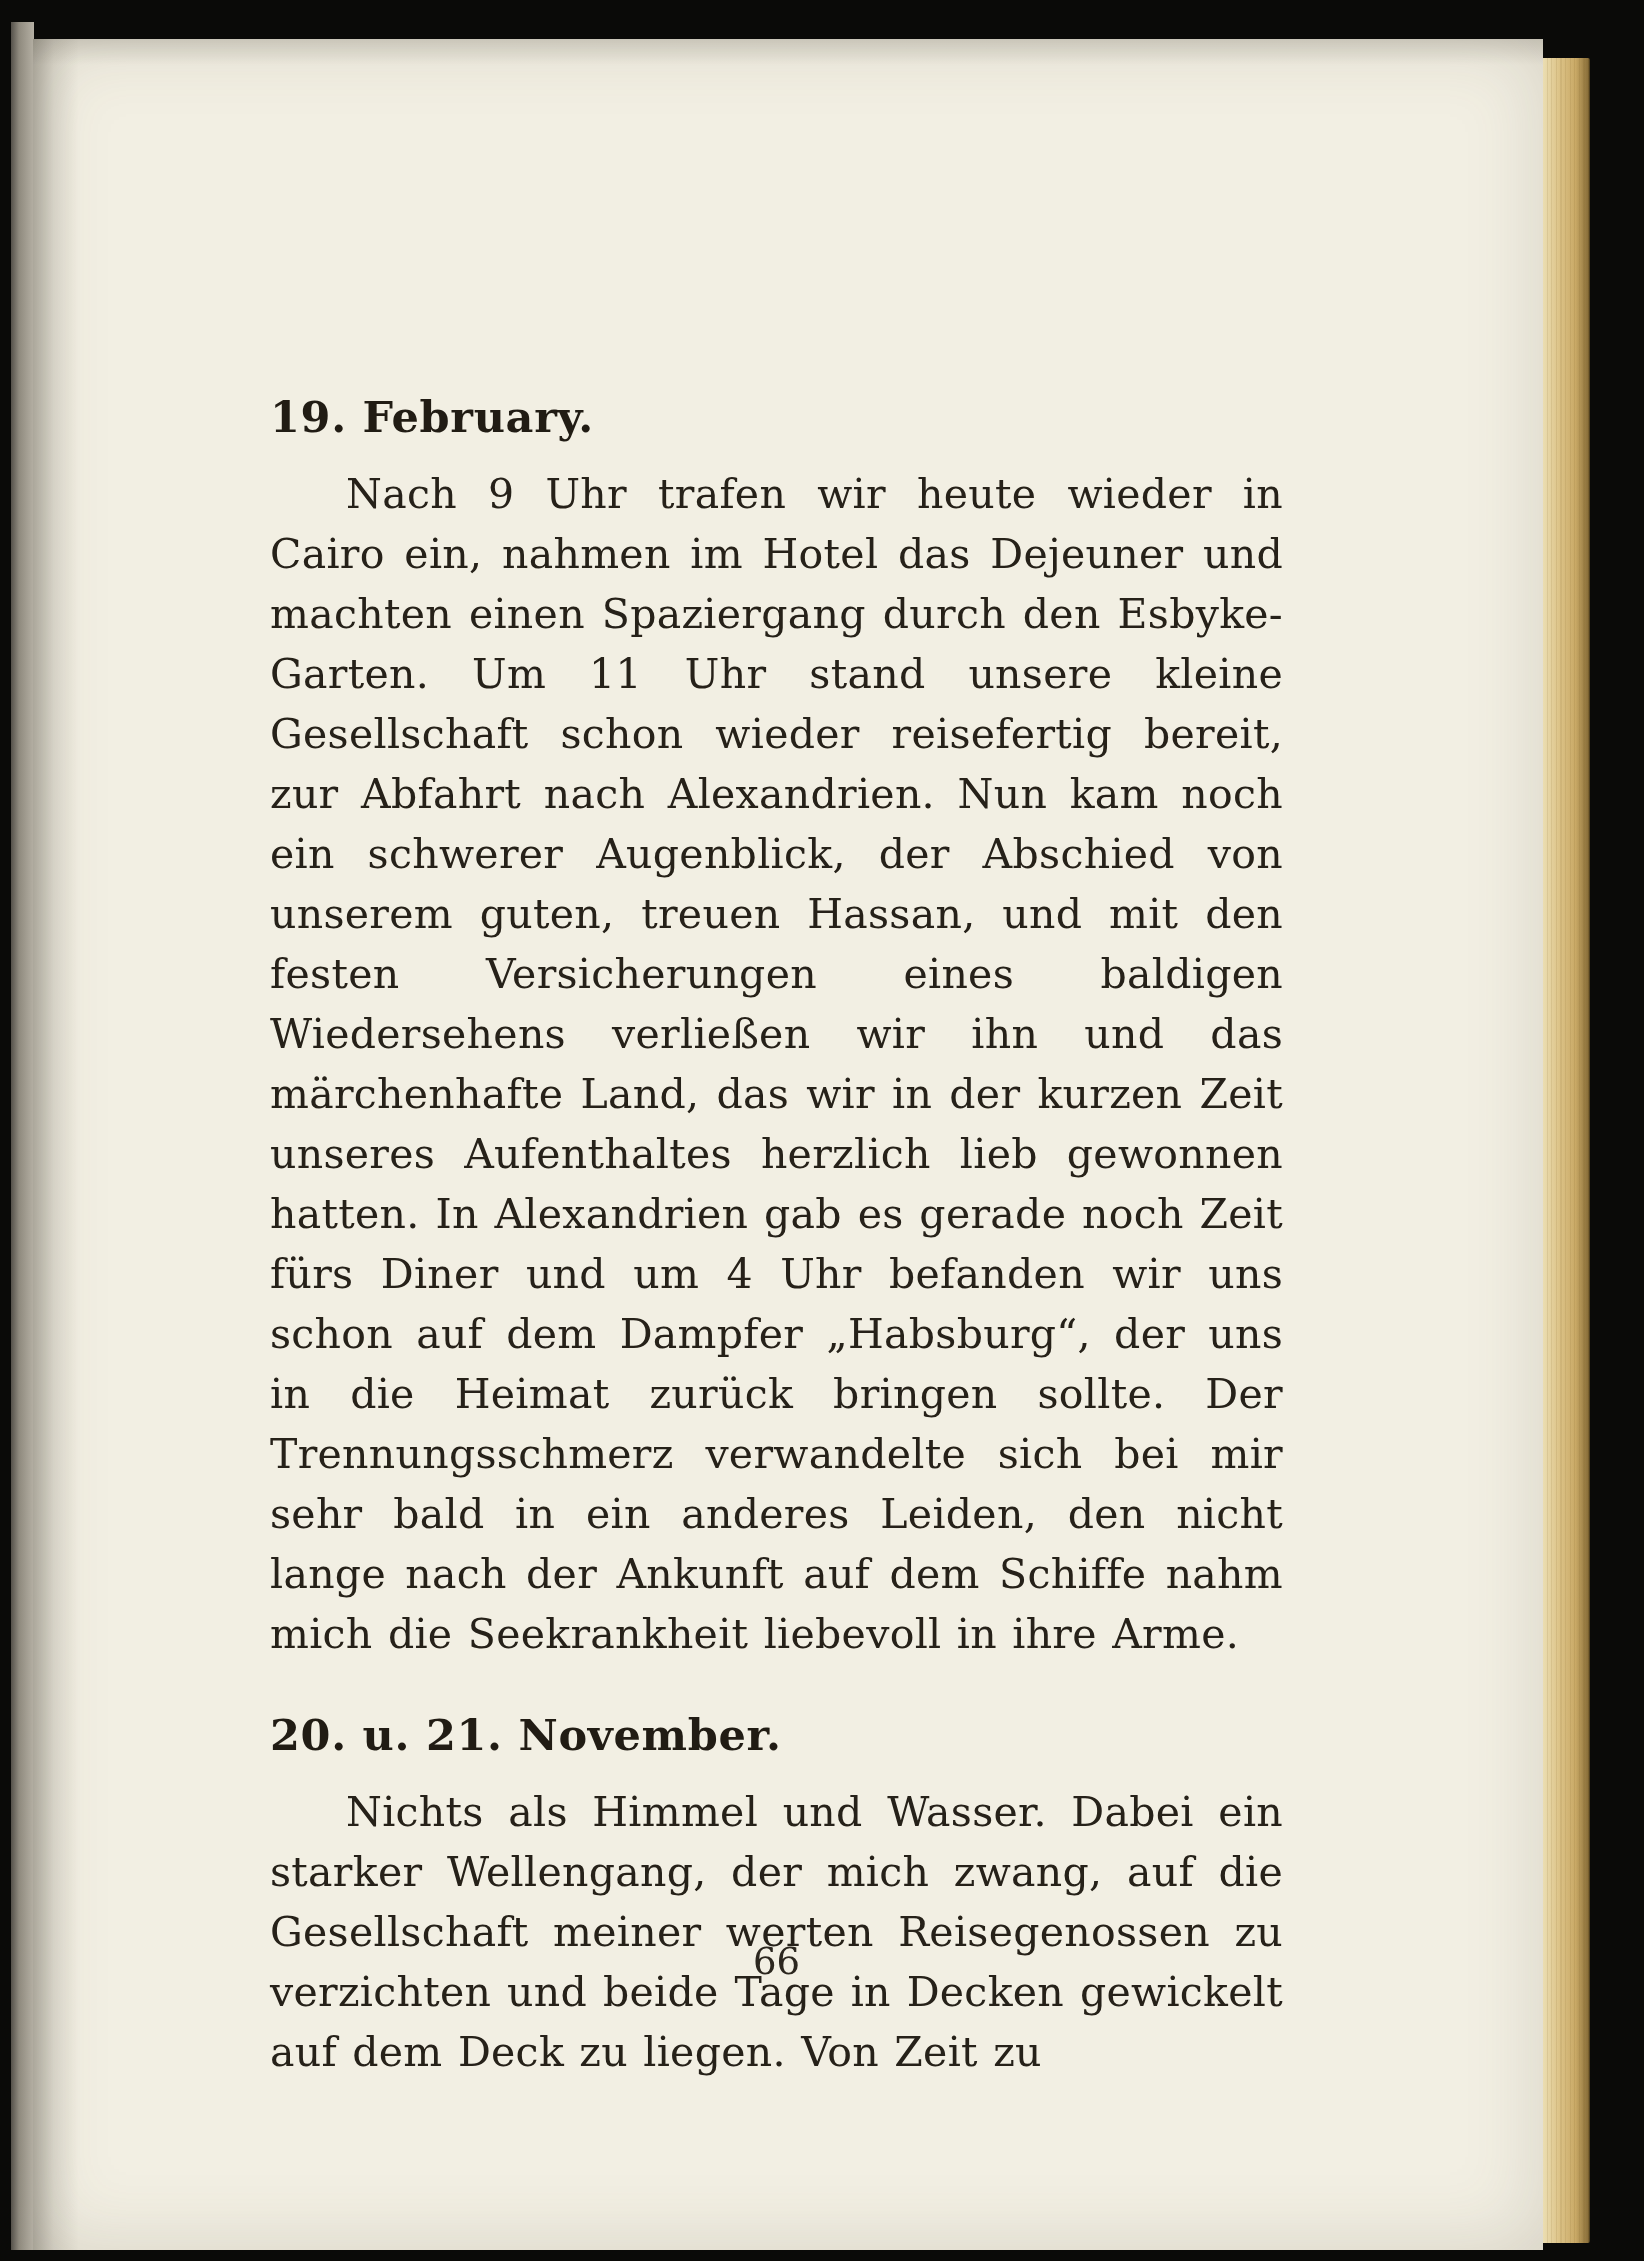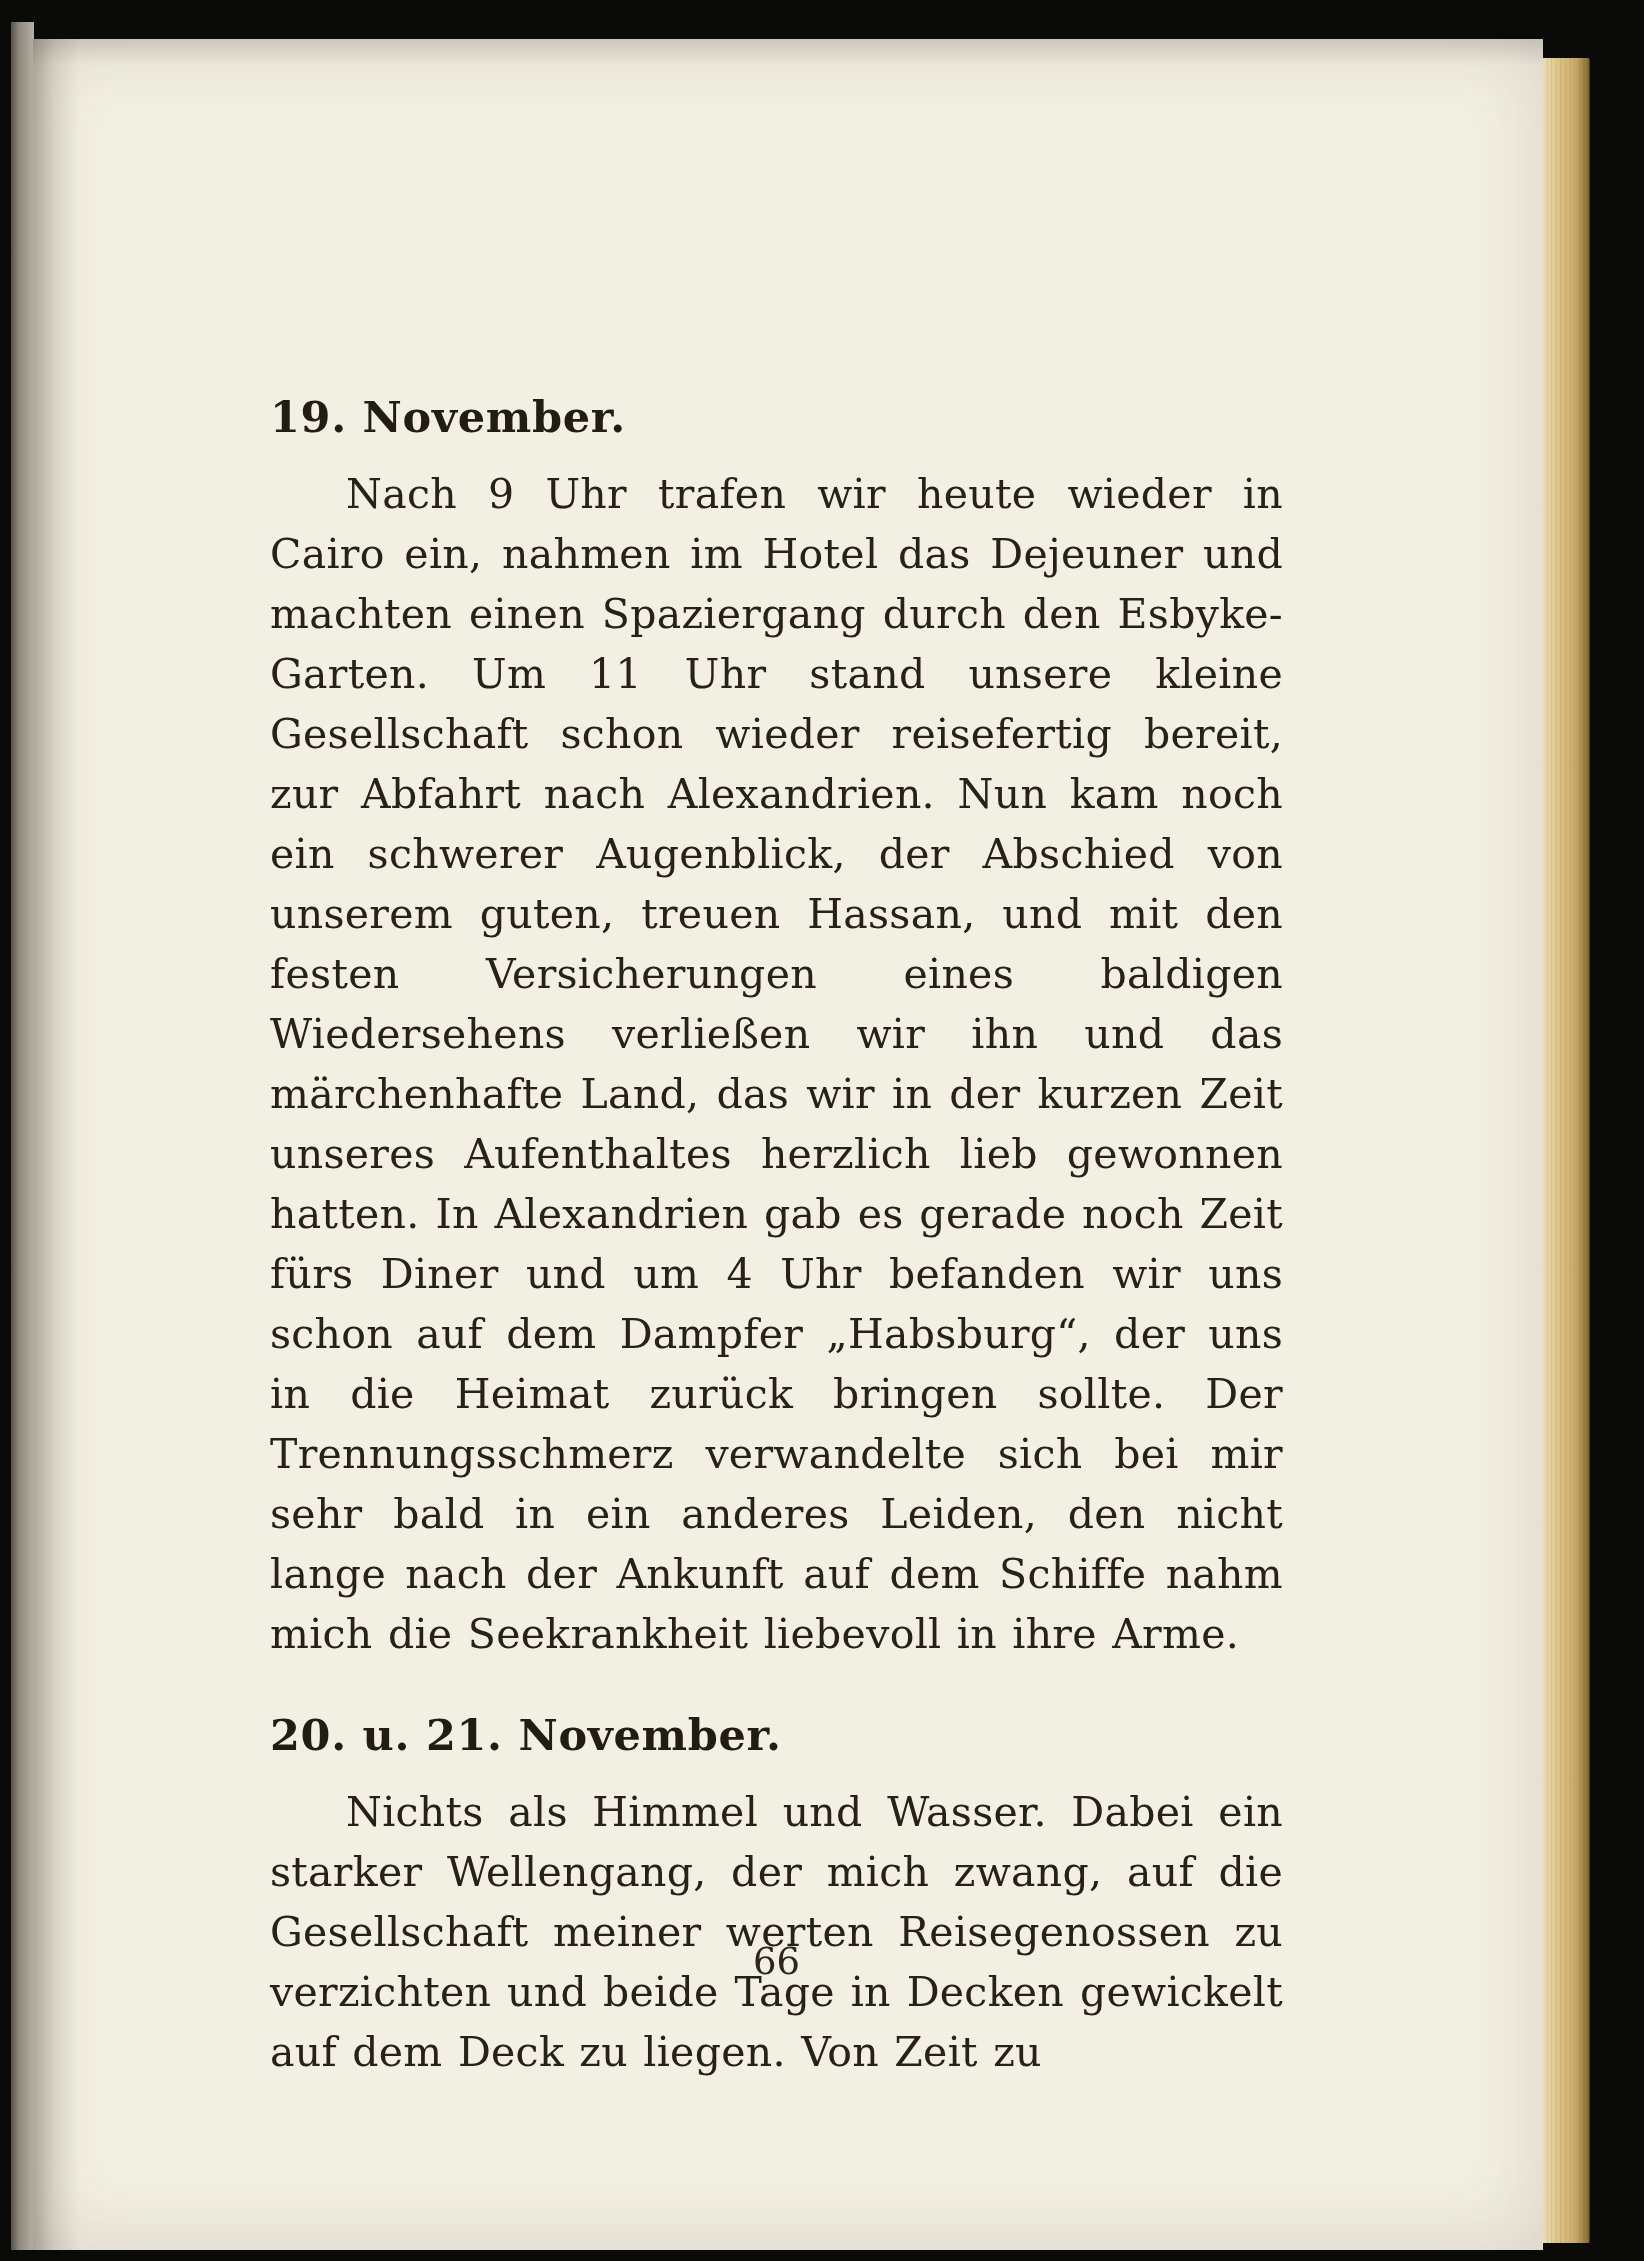--- a/index.html
+++ b/index.html
@@ -114,21 +114,21 @@
 
   <div class="left-page-sliver"></div>
 
   <div class="page-stack-edge"></div>
 
   <div class="page">
 
     <div class="text-block">
 
 
-      <h2 class="date-heading">19. November.</h2>
+      <h2 class="date-heading">19. February.</h2>
 
       <p class="body indent">Nach 9 Uhr trafen wir heute wieder in Cairo ein, nahmen im Hotel das Dejeuner und machten einen Spaziergang durch den Esbyke-Garten. Um 11 Uhr stand unsere kleine Gesellschaft schon wieder reisefertig bereit, zur Abfahrt nach Alexandrien. Nun kam noch ein schwerer Augenblick, der Abschied von unserem guten, treuen Hassan, und mit den festen Versicherungen eines baldigen Wiedersehens verließen wir ihn und das märchenhafte Land, das wir in der kurzen Zeit unseres Aufenthaltes herzlich lieb gewonnen hatten. In Alexandrien gab es gerade noch Zeit fürs Diner und um 4 Uhr befanden wir uns schon auf dem Dampfer „Habsburg“, der uns in die Heimat zurück bringen sollte. Der Trennungsschmerz verwandelte sich bei mir sehr bald in ein anderes Leiden, den nicht lange nach der Ankunft auf dem Schiffe nahm mich die Seekrankheit liebevoll in ihre Arme.</p>
 
       <h2 class="date-heading">20. u. 21. November.</h2>
 
       <p class="body indent">Nichts als Himmel und Wasser. Dabei ein starker Wellengang, der mich zwang, auf die Gesellschaft meiner werten Reisegenossen zu verzichten und beide Tage in Decken gewickelt auf dem Deck zu liegen. Von Zeit zu</p>
 
     </div>
 
     <div class="page-number">66</div>

